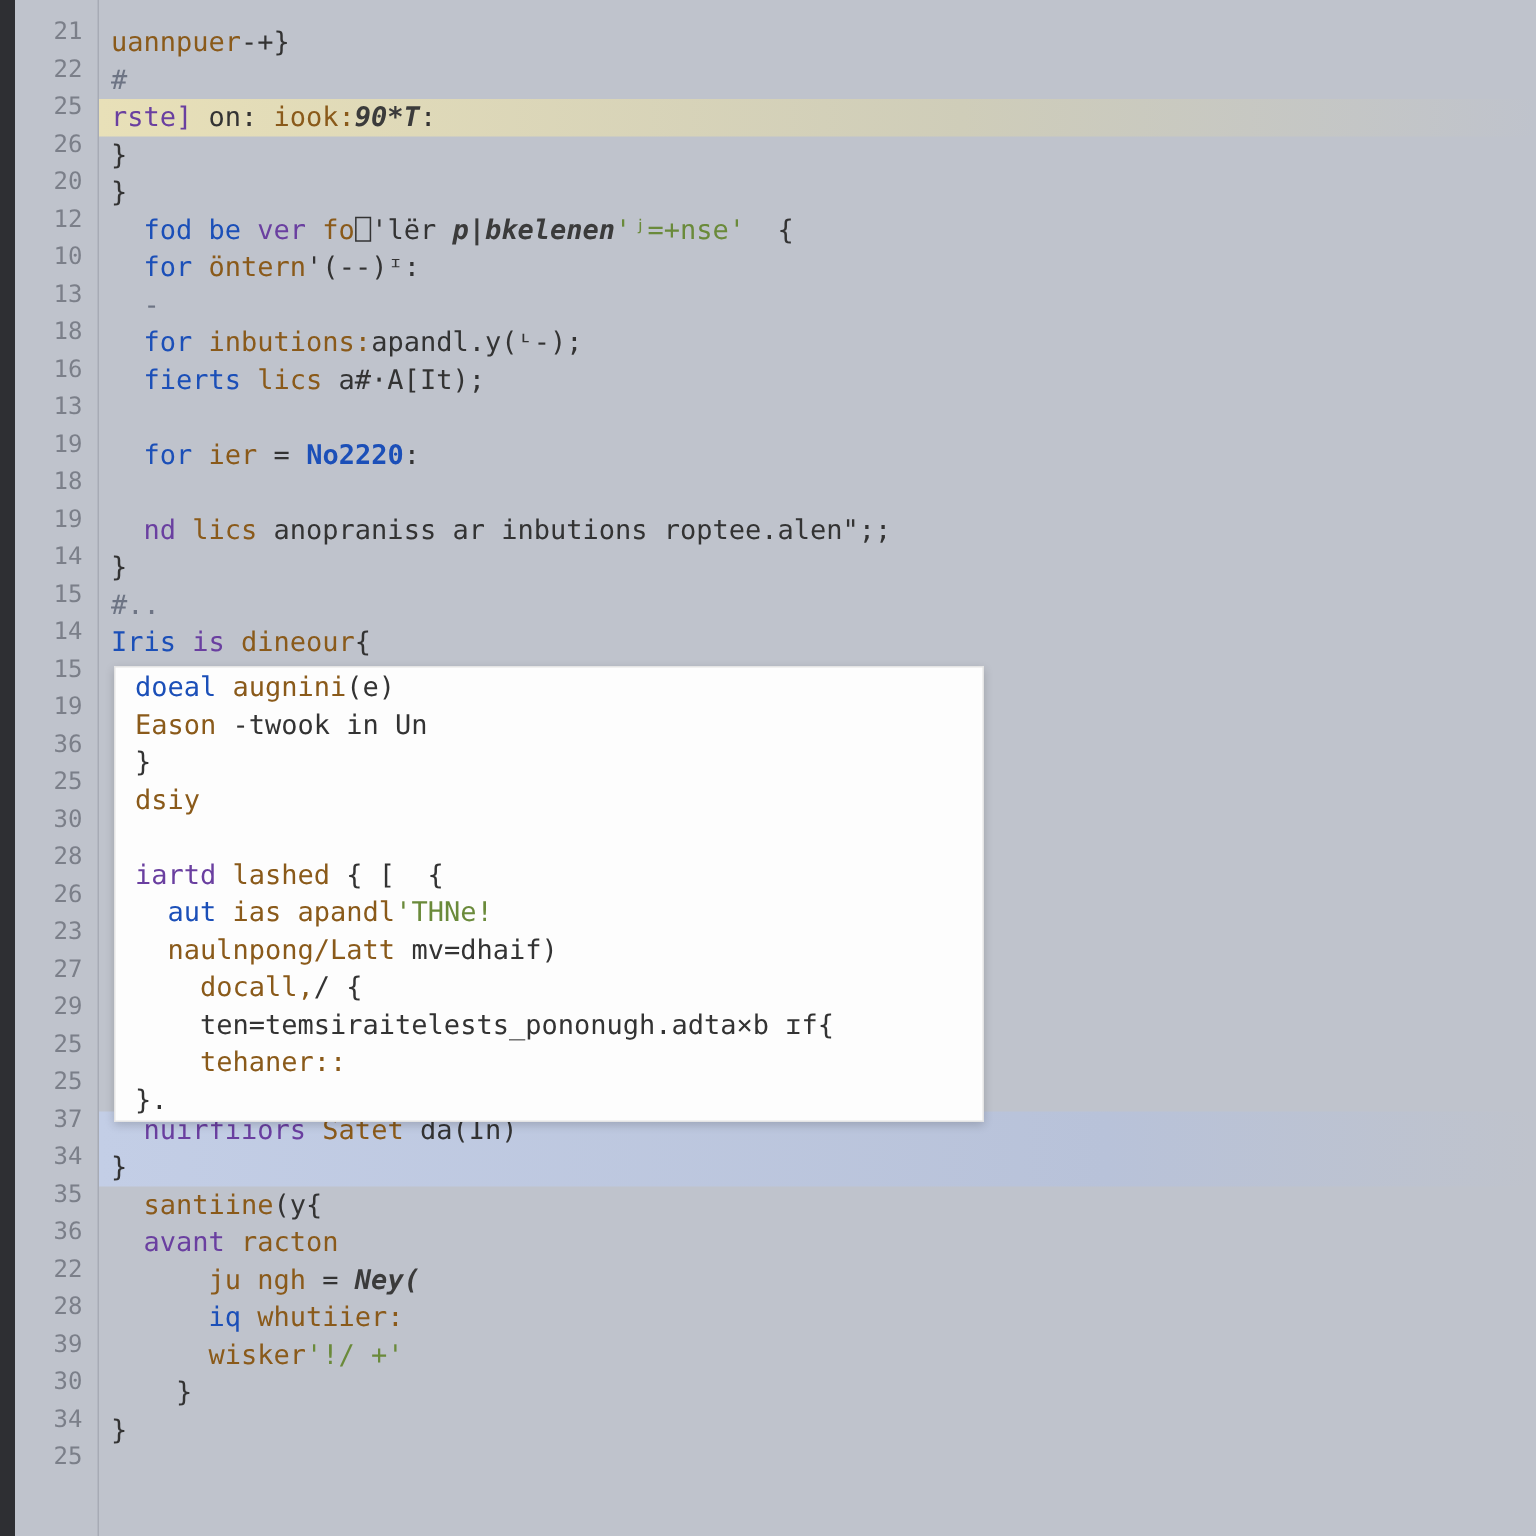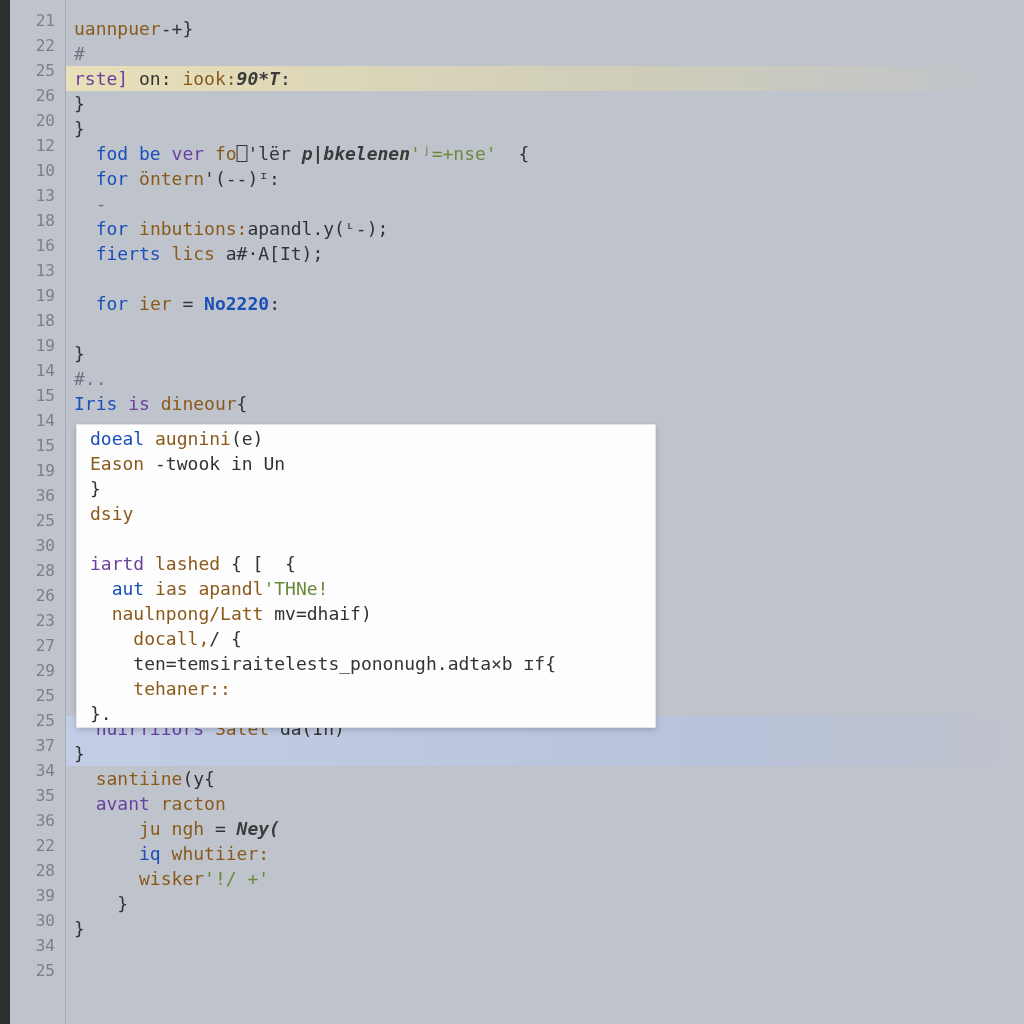--- a/index.html
+++ b/index.html
@@ -51,21 +51,21 @@
   .id { color: #8a5a1a; }           
   .fn { color: #3b3b3b; font-weight: 600; font-style: italic; } 
   .str { color: #6a8a3a; text-align: right; }          
   .num { color: #1b4fb8; font-weight: 700; }
   .punc { color: #333; }
   .pale { color: #6d7484; }
 
   .popup {
     position: absolute;
     left: 10px;
-    top: 424px;  
+    top: 444px;  
     width: 580px;
     background: #fdfdfd;
     box-shadow: 0 2px 6px rgba(0,0,0,0.18), inset 0 0 0 1px #e4e4e4;
     padding: 2px 0;
   }
   .popup .pline {
     height: 25px;
     line-height: 25px;
     padding-left: 14px;
     white-space: pre;
@@ -126,20 +126,21 @@
     <div class="line"><span class="punc">}</span></div>
     <div class="line"><span class="punc">}</span></div>
     <div class="line">  <span class="kw2">fod be </span><span class="kw">ver </span><span class="id">fo</span><span class="punc">⎕'lër </span><span class="fn">p|bkelenen</span><span class="str">'ʲ=+nse'</span><span class="punc">  {</span></div>
     <div class="line">  <span class="kw2">for </span><span class="id">öntern</span><span class="punc">'(--)</span><span class="punc">ᶦ:</span></div>
     <div class="line">  <span class="pale">-</span></div>
     <div class="line">  <span class="kw2">for </span><span class="id">inbutions:</span><span class="punc">apandl.y(ᶫ-);</span></div>
     <div class="line">  <span class="kw2">fierts </span><span class="id">lics </span><span class="punc">a#·A[It);</span></div>
     <div class="line"></div>
     <div class="line">  <span class="kw2">for </span><span class="id">ier </span><span class="punc">= </span><span class="num">No2220</span><span class="punc">:</span></div>
     <div class="line"></div>
+    <div class="line">  <span class="kw">nd </span><span class="id">lics </span><span class="punc">anopraniss ar inbutions roptee.alen";;</span></div>
     <div class="line"><span class="punc">}</span></div>
     <div class="line"><span class="pale">#..</span></div>
     <div class="line"><span class="kw2">Iris </span><span class="kw">is </span><span class="id">dineour</span><span class="punc">{</span></div>
     <div class="line"> </div>
     <div class="line"> </div>
     <div class="line"> </div>
     <div class="line"> </div>
     <div class="line"> </div>
     <div class="line"> </div>
     <div class="line"> </div>

